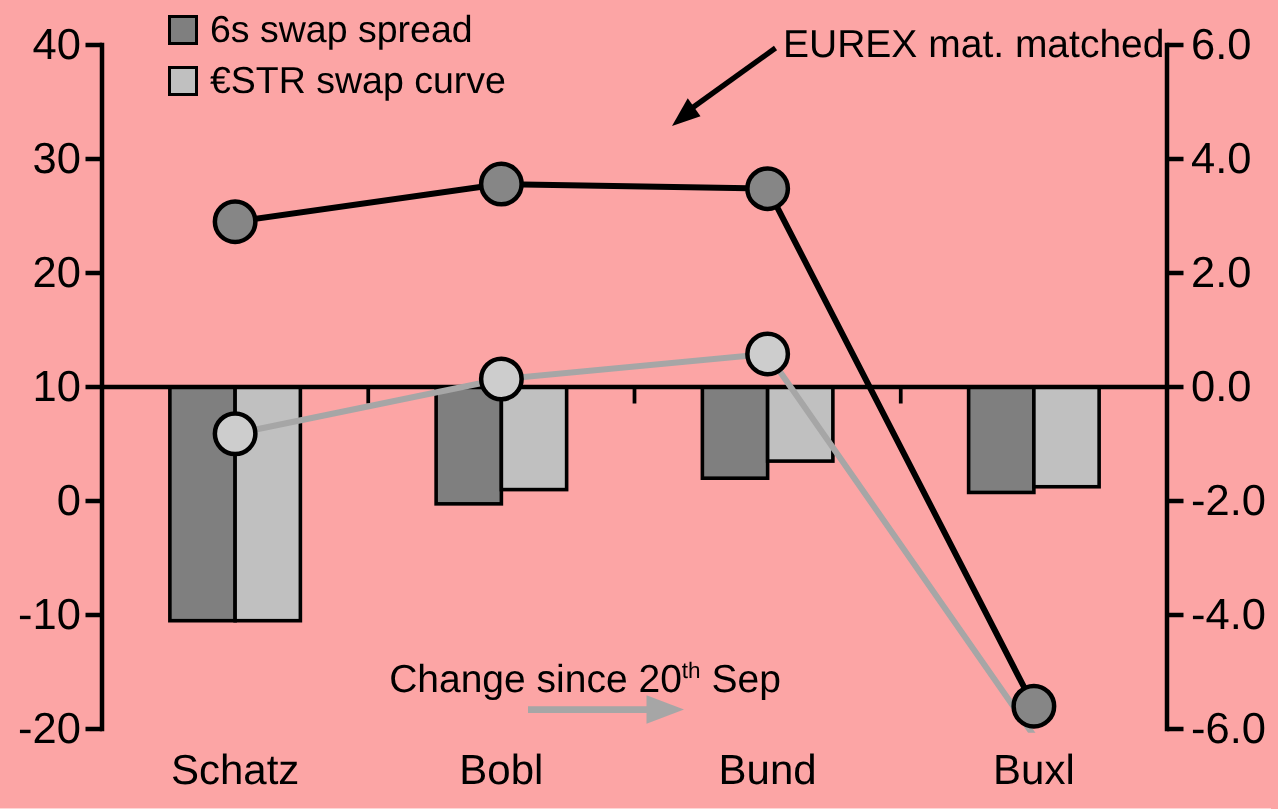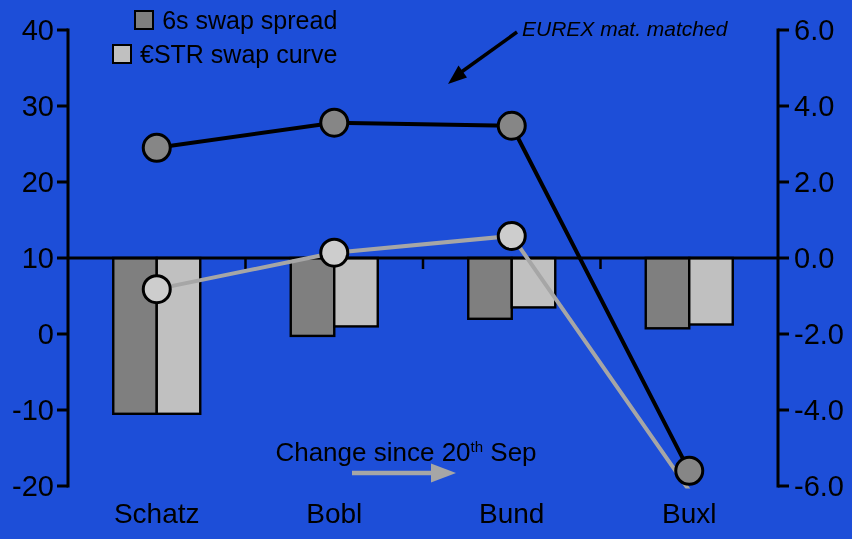--- a/index.html
+++ b/index.html
@@ -1,26 +1,26 @@
 <!DOCTYPE html>
 <html><head>
 <meta charset="utf-8">
 <style>
   html,body{margin:0;padding:0;background:#fff;}
   .chart{
-    position:relative;width:852px;height:539px;background:#1d4ed8;overflow:hidden;
+    position:relative;width:852px;height:539px;background:#fca5a5;overflow:hidden;
     font-family:"Liberation Sans","DejaVu Sans",sans-serif;color:#000;
   }
   .chart svg{position:absolute;left:0;top:0;}
   .legend{position:absolute;left:112px;top:7px;}
-  .lrow{display:flex;align-items:center;margin-bottom:8px;height:26px;justify-content:flex-end;}
+  .lrow{display:flex;align-items:center;margin-bottom:8px;height:26px;}
   .swatch{width:16px;height:16px;border:2px solid #000;margin-right:8px;flex:0 0 auto;}
   .llabel{font-size:25px;line-height:26px;white-space:nowrap;}
-  .eurex{position:absolute;left:522px;top:14px;font-size:21px;line-height:30px;white-space:nowrap;font-style:italic;}
-  .change{position:absolute;left:246px;top:437px;width:320px;text-align:center;font-size:26px;white-space:nowrap;}
+  .eurex{position:absolute;left:522px;top:14px;font-size:26px;line-height:30px;white-space:nowrap;}
+  .change{position:absolute;left:230px;top:437px;width:320px;text-align:center;font-size:26px;white-space:nowrap;}
   .change sup{font-size:15px;vertical-align:9px;}
 </style>
 </head>
 <body>
 
 <div class="chart">
   <svg id="plot" width="852" height="539" viewBox="0 0 852 539">
       <defs>
         <clipPath id="plotclip">
           <rect x="0" y="0" width="852" height="488.5"></rect>

